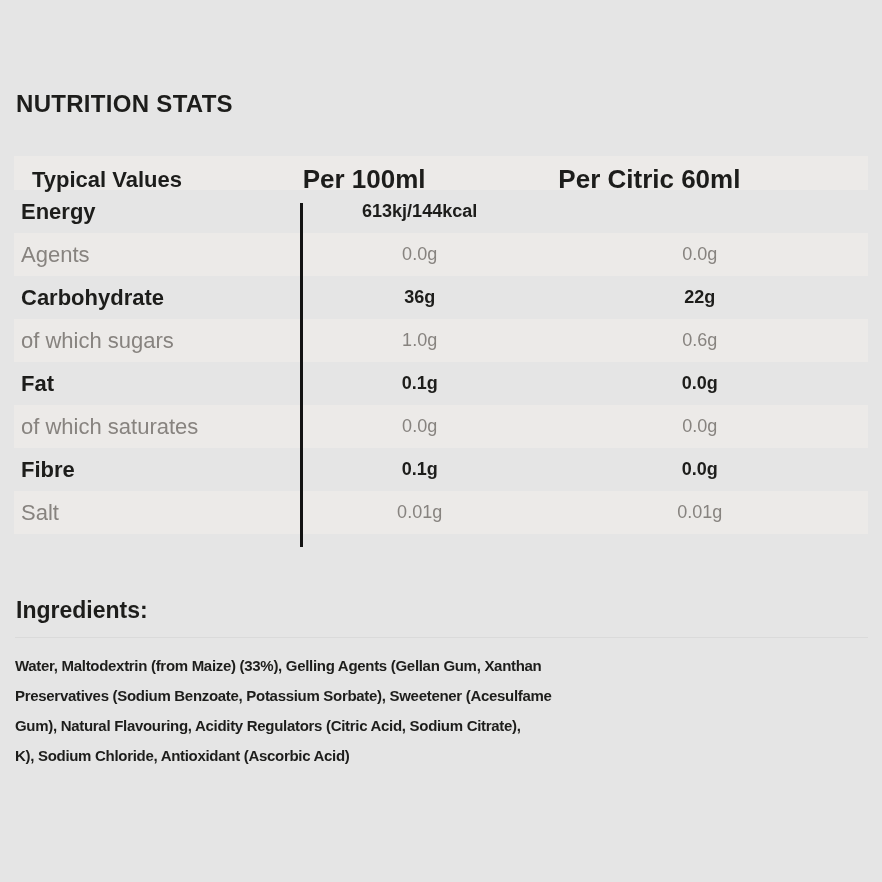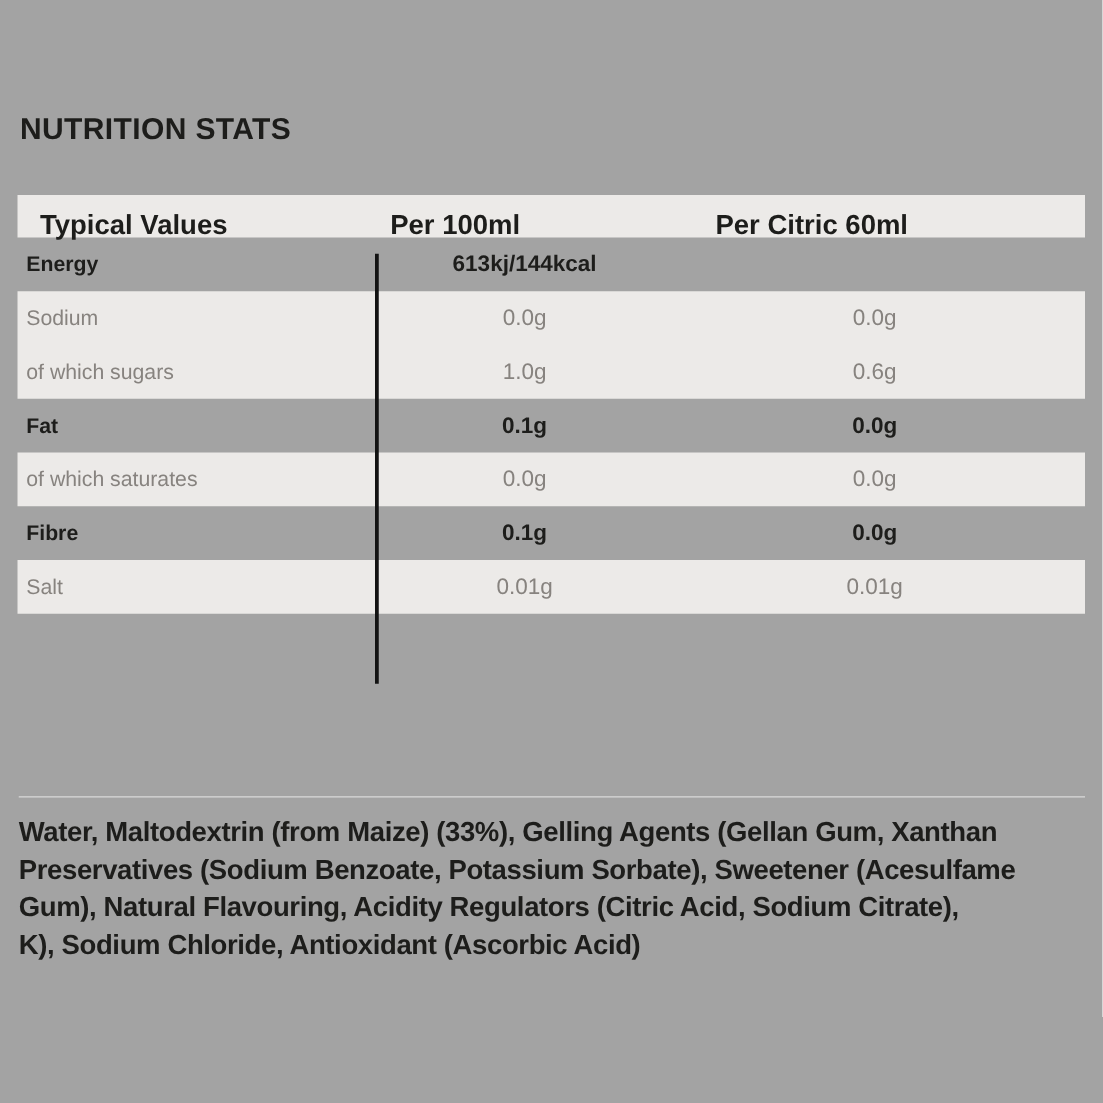--- a/index.html
+++ b/index.html
@@ -5,21 +5,21 @@
   html, body { margin: 0; padding: 0; background: #ffffff; }
   * { box-sizing: border-box; }
   body {
     font-family: "Liberation Sans", "DejaVu Sans", sans-serif;
     color: #1d1d1b;
   }
   .canvas {
     position: relative;
     width: 882px;
     height: 882px;
-    background: #a3a3a3;
+    background: #e5e5e5;
     overflow: hidden;
   }
   .page-title {
     position: absolute;
     left: 16px;
     top: 90px;
     font-size: 24px;
     font-weight: 700;
     letter-spacing: 0.3px;
     color: #1d1d1b;
@@ -42,38 +42,38 @@
     top: 0;
     line-height: 47px;
     font-size: 22px;
     font-weight: 700;
     white-space: nowrap;
   }
   .thead .h2, .thead .h3 {
     position: absolute;
     top: 0;
     line-height: 47px;
-    font-size: 22px;
+    font-size: 26px;
     font-weight: 700;
     transform: translateX(-50%);
     white-space: nowrap;
   }
   .thead .h2 { left: 41.0%; }
   .thead .h3 { left: 74.4%; }
   .trow {
     position: relative;
     height: 43px;
   }
   .trow.gray { background: #eceae8; }
   .trow .label {
     position: absolute;
     left: 7px;
     top: 0;
     line-height: 43px;
-    font-size: 17px;
+    font-size: 22px;
     white-space: nowrap;
   }
   .trow .val {
     position: absolute;
     top: 0;
     line-height: 43px;
     font-size: 18px;
     transform: translateX(-50%);
     white-space: nowrap;
   }
@@ -110,21 +110,21 @@
     top: 637px;
     width: 853px;
     height: 1px;
     background: #dadada;
   }
   .ingredients-text {
     position: absolute;
     left: 15px;
     top: 651px;
     width: 856px;
-    font-size: 22px;
+    font-size: 15px;
     font-weight: 700;
     letter-spacing: -0.3px;
     line-height: 30px;
     color: #1d1d1b;
   }
 </style>
 </head>
 <body>
 
 <div class="canvas">
@@ -138,25 +138,30 @@
       <span class="h2">Per 100ml</span>
       <span class="h3">Per Citric 60ml</span>
     </div>
 
     <div class="trow strong">
       <span class="label">Energy</span>
       <span class="val v2">613kj/144kcal</span>
     </div>
 
     <div class="trow muted gray">
-      <span class="label">Sodium</span>
+      <span class="label">Agents</span>
       <span class="val v2">0.0g</span>
       <span class="val v3">0.0g</span>
     </div>
 
+    <div class="trow strong">
+      <span class="label">Carbohydrate</span>
+      <span class="val v2">36g</span>
+      <span class="val v3">22g</span>
+    </div>
 
     <div class="trow muted gray">
       <span class="label">of which sugars</span>
       <span class="val v2">1.0g</span>
       <span class="val v3">0.6g</span>
     </div>
 
     <div class="trow strong">
       <span class="label">Fat</span>
       <span class="val v2">0.1g</span>
@@ -177,20 +182,21 @@
 
     <div class="trow muted gray">
       <span class="label">Salt</span>
       <span class="val v2">0.01g</span>
       <span class="val v3">0.01g</span>
     </div>
 
     <div class="col-divider"></div>
   </div>
 
+  <div class="ingredients-heading">Ingredients:</div>
   <div class="ingredients-rule"></div>
 
   <div class="ingredients-text">
     <div>Water, Maltodextrin (from Maize) (33%), Gelling Agents (Gellan Gum, Xanthan</div>
     <div>Preservatives (Sodium Benzoate, Potassium Sorbate), Sweetener (Acesulfame</div>
     <div>Gum), Natural Flavouring, Acidity Regulators (Citric Acid, Sodium Citrate),</div>
     <div>K), Sodium Chloride, Antioxidant (Ascorbic Acid)</div>
   </div>
 
 </div>

